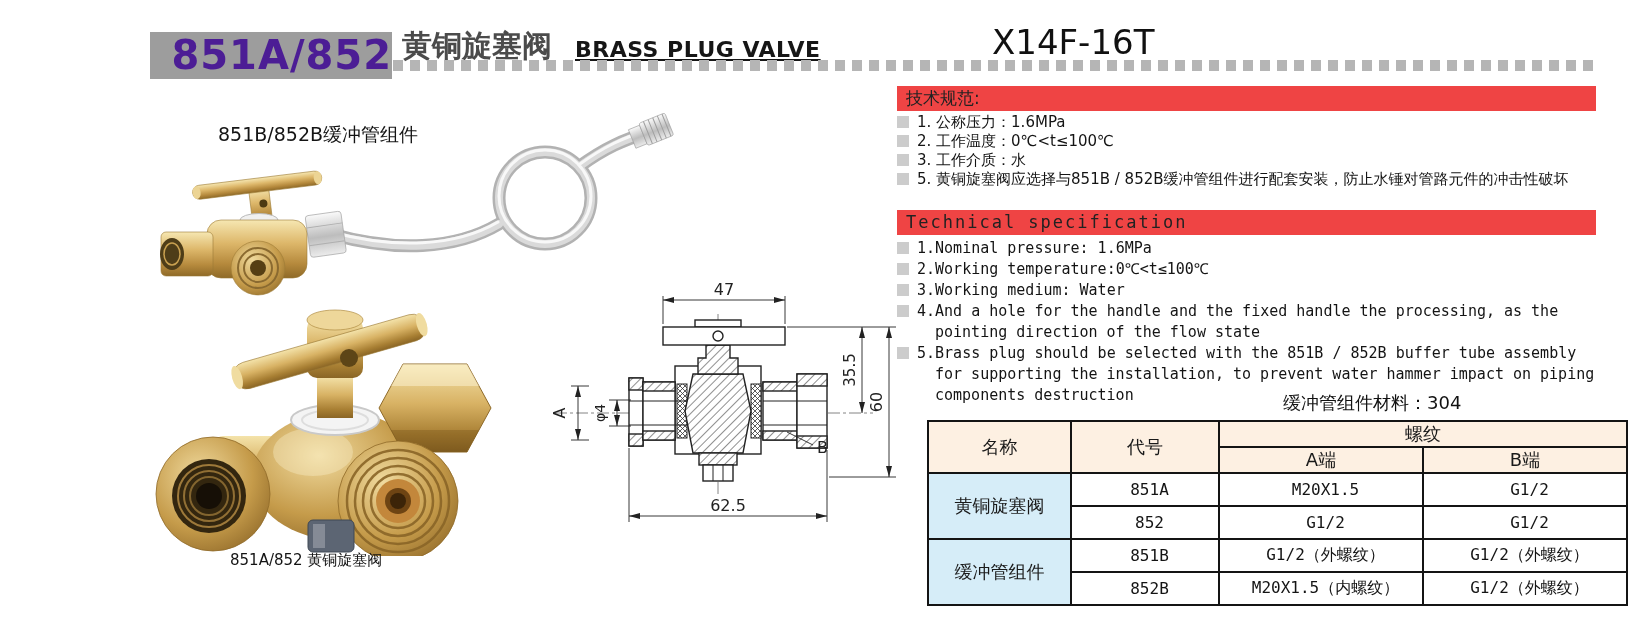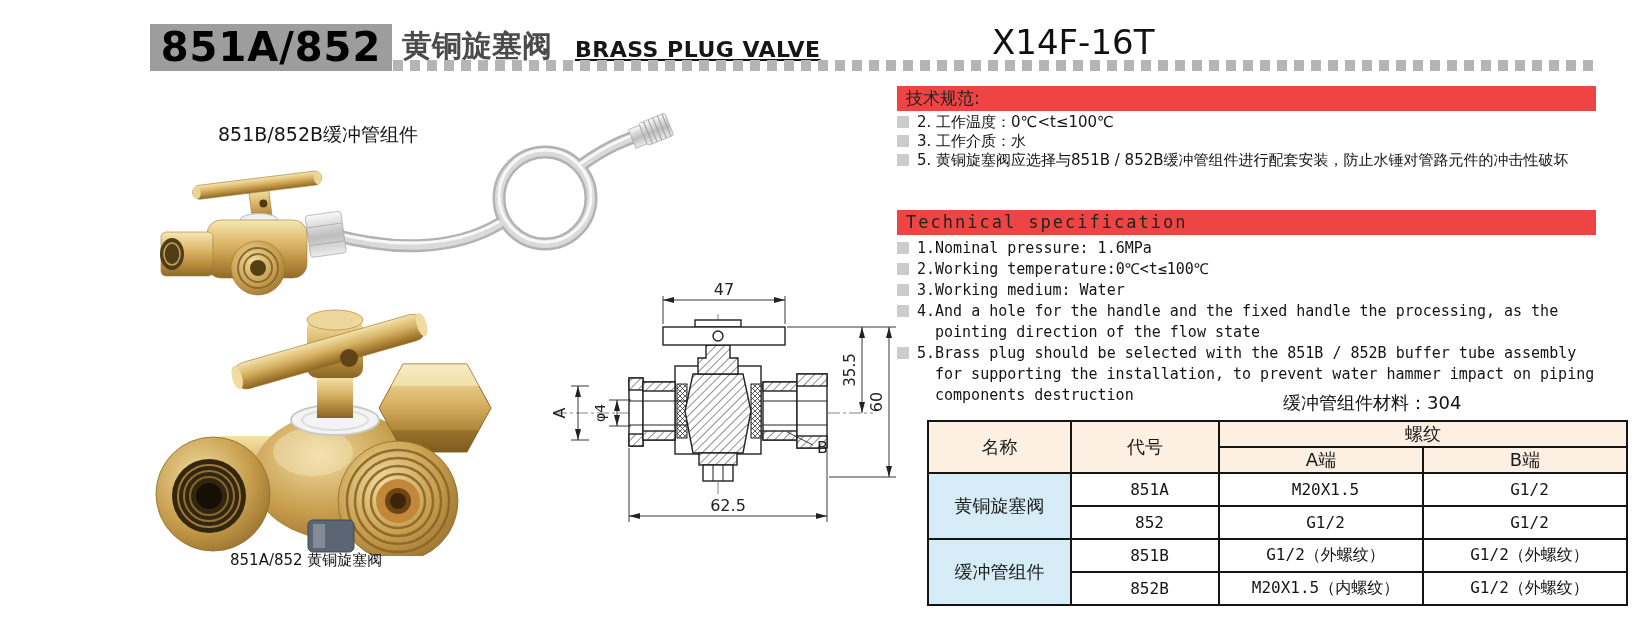--- a/index.html
+++ b/index.html
@@ -1,21 +1,21 @@
 <!DOCTYPE html>
 <html><head>
 <meta charset="utf-8">
 <style>
   html,body{margin:0;padding:0;background:#fff;}
   #page{position:relative;width:1646px;height:620px;background:#ffffff;overflow:hidden;
         font-family:"DejaVu Sans",sans-serif;color:#141414;}
 
   
-  .model-box{position:absolute;left:150px;top:24px;width:242px;height:47px;background:#9d9d9d;
-             color:#000000;font-size:40px;font-weight:bold;line-height:46px;text-align:center;letter-spacing:1px;}
+  .model-box{position:absolute;left:150px;top:32px;width:242px;height:47px;background:#9d9d9d;
+             color:#4c1d95;font-size:40px;font-weight:bold;line-height:46px;text-align:right;letter-spacing:1px;}
   .title-zh{position:absolute;left:402px;top:26px;font-size:30px;font-weight:bold;color:#4b4b4b;}
   .title-en{position:absolute;left:575px;top:37px;font-size:22px;font-weight:bold;color:#161616;letter-spacing:0.5px;text-decoration:underline;}
   .product-code{position:absolute;left:992px;top:22px;font-size:34px;color:#111;}
   .dotted{position:absolute;left:393px;top:60px;width:1203px;height:11px;
           background:repeating-linear-gradient(90deg,#b5b5b5 0 10px,transparent 10px 17px);}
 
   
   .caption-buffer{position:absolute;left:218px;top:122px;font-size:19px;color:#141414;}
   .caption-valve{position:absolute;left:230px;top:551px;font-size:15px;color:#141414;}
 
@@ -283,20 +283,24 @@
       <text transform="translate(40,157) rotate(-90)" font-size="16" text-anchor="middle">A</text>
       <text x="292" y="197" font-size="16">B</text>
     </g>
   </svg>
 
   <div class="sec-head" id="sec-head-zh">技术规范:</div>
 
   <div class="spec-list" id="spec-zh">
     <div class="spec-item">
       <div class="bullet"></div>
+      <div class="spec-text">1. 公称压力：1.6MPa</div>
+    </div>
+    <div class="spec-item">
+      <div class="bullet"></div>
       <div class="spec-text">2. 工作温度：0℃&lt;t≤100℃</div>
     </div>
     <div class="spec-item">
       <div class="bullet"></div>
       <div class="spec-text">3. 工作介质：水</div>
     </div>
     <div class="spec-item">
       <div class="bullet"></div>
       <div class="spec-text">5. 黄铜旋塞阀应选择与851B / 852B缓冲管组件进行配套安装，防止水锤对管路元件的冲击性破坏</div>
     </div>

